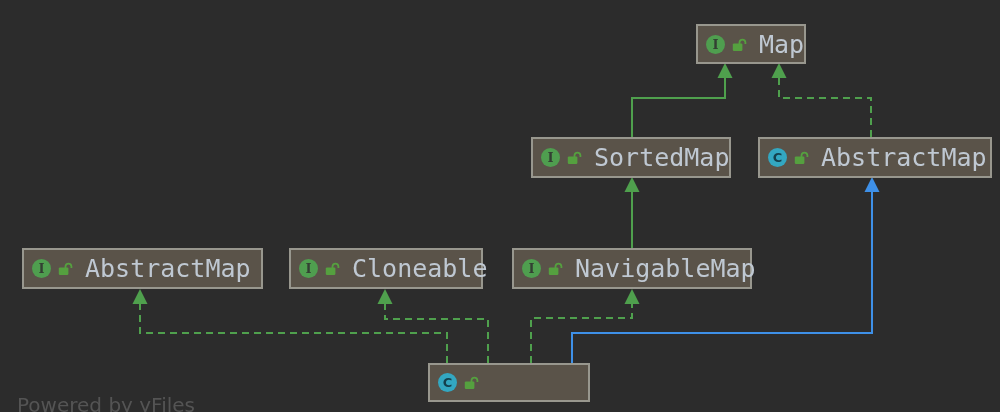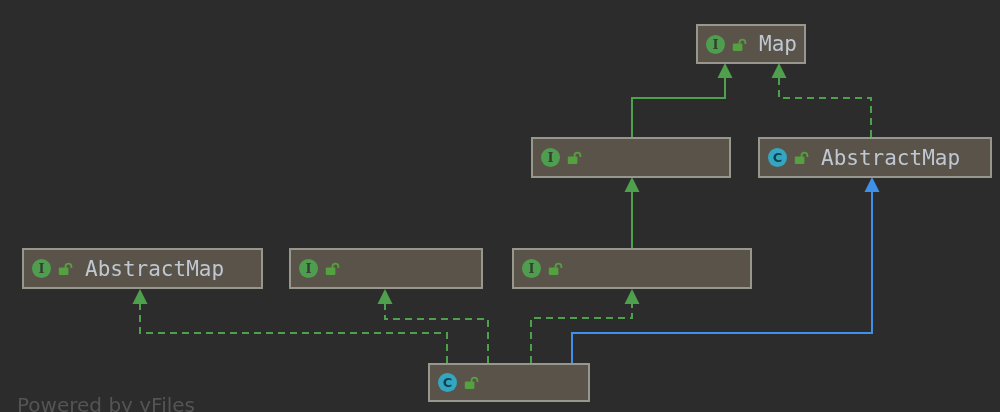--- a/index.html
+++ b/index.html
@@ -25,21 +25,21 @@
     color:var(--icon-letter-dark,#333f33);
     font-family:"DejaVu Serif", serif; font-weight:bold; font-size:13px;
   }
   .type-icon.class {
     background:var(--class-icon,#33a7c1);
     color:var(--class-letter-dark,#14404d);
     font-family:"DejaVu Sans", sans-serif; font-weight:bold; font-size:13px;
   }
   .key-icon { width:15px; height:15px; flex:none; margin-right:12px; }
   .node-label {
-    color:var(--node-text,#bfc8d2); font-size:21px; white-space:nowrap;
+    color:var(--node-text,#bfc8d2); font-size:25px; white-space:nowrap;
   }
   .watermark {
     position:absolute; left:17px; bottom:-5px;
     font-family:"DejaVu Sans", sans-serif; font-size:20px;
     color:var(--watermark-text,#545454); user-select:none;
   }
 </style>
 </head>
 <body>
 
@@ -68,20 +68,21 @@
             <rect x="0.8" y="6.4" width="9.6" height="7.6" rx="1.2" fill="#55a03f"></rect>
           </svg></span>
         <span class="node-label">Map</span>
       </div>
       <div class="node" style="left: 531px; top: 137px; width: 200px; height: 41px;">
         <span class="type-icon interface">I</span>
         <span class="key-icon"><svg width="15" height="15" viewBox="0 0 15 15">
             <path d="M7.5 7 L7.5 5.1 A3 3 0 0 1 13.4 5.1 L13.4 7" fill="none" stroke="#55a03f" stroke-width="1.8"></path>
             <rect x="0.8" y="6.4" width="9.6" height="7.6" rx="1.2" fill="#55a03f"></rect>
           </svg></span>
+        <span class="node-label">SortedMap</span>
       </div>
       <div class="node" style="left: 758px; top: 137px; width: 234px; height: 41px;">
         <span class="type-icon class">C</span>
         <span class="key-icon"><svg width="15" height="15" viewBox="0 0 15 15">
             <path d="M7.5 7 L7.5 5.1 A3 3 0 0 1 13.4 5.1 L13.4 7" fill="none" stroke="#55a03f" stroke-width="1.8"></path>
             <rect x="0.8" y="6.4" width="9.6" height="7.6" rx="1.2" fill="#55a03f"></rect>
           </svg></span>
         <span class="node-label">AbstractMap</span>
       </div>
       <div class="node" style="left: 22px; top: 248px; width: 241px; height: 41px;">
@@ -91,27 +92,29 @@
             <rect x="0.8" y="6.4" width="9.6" height="7.6" rx="1.2" fill="#55a03f"></rect>
           </svg></span>
         <span class="node-label">AbstractMap</span>
       </div>
       <div class="node" style="left: 289px; top: 248px; width: 194px; height: 41px;">
         <span class="type-icon interface">I</span>
         <span class="key-icon"><svg width="15" height="15" viewBox="0 0 15 15">
             <path d="M7.5 7 L7.5 5.1 A3 3 0 0 1 13.4 5.1 L13.4 7" fill="none" stroke="#55a03f" stroke-width="1.8"></path>
             <rect x="0.8" y="6.4" width="9.6" height="7.6" rx="1.2" fill="#55a03f"></rect>
           </svg></span>
+        <span class="node-label">Cloneable</span>
       </div>
       <div class="node" style="left: 512px; top: 248px; width: 240px; height: 41px;">
         <span class="type-icon interface">I</span>
         <span class="key-icon"><svg width="15" height="15" viewBox="0 0 15 15">
             <path d="M7.5 7 L7.5 5.1 A3 3 0 0 1 13.4 5.1 L13.4 7" fill="none" stroke="#55a03f" stroke-width="1.8"></path>
             <rect x="0.8" y="6.4" width="9.6" height="7.6" rx="1.2" fill="#55a03f"></rect>
           </svg></span>
+        <span class="node-label">NavigableMap</span>
       </div>
       <div class="node" style="left: 428px; top: 363px; width: 162px; height: 39px;">
         <span class="type-icon class">C</span>
         <span class="key-icon"><svg width="15" height="15" viewBox="0 0 15 15">
             <path d="M7.5 7 L7.5 5.1 A3 3 0 0 1 13.4 5.1 L13.4 7" fill="none" stroke="#55a03f" stroke-width="1.8"></path>
             <rect x="0.8" y="6.4" width="9.6" height="7.6" rx="1.2" fill="#55a03f"></rect>
           </svg></span>
       </div>
     </div>
   <div class="watermark">Powered by yFiles</div>

